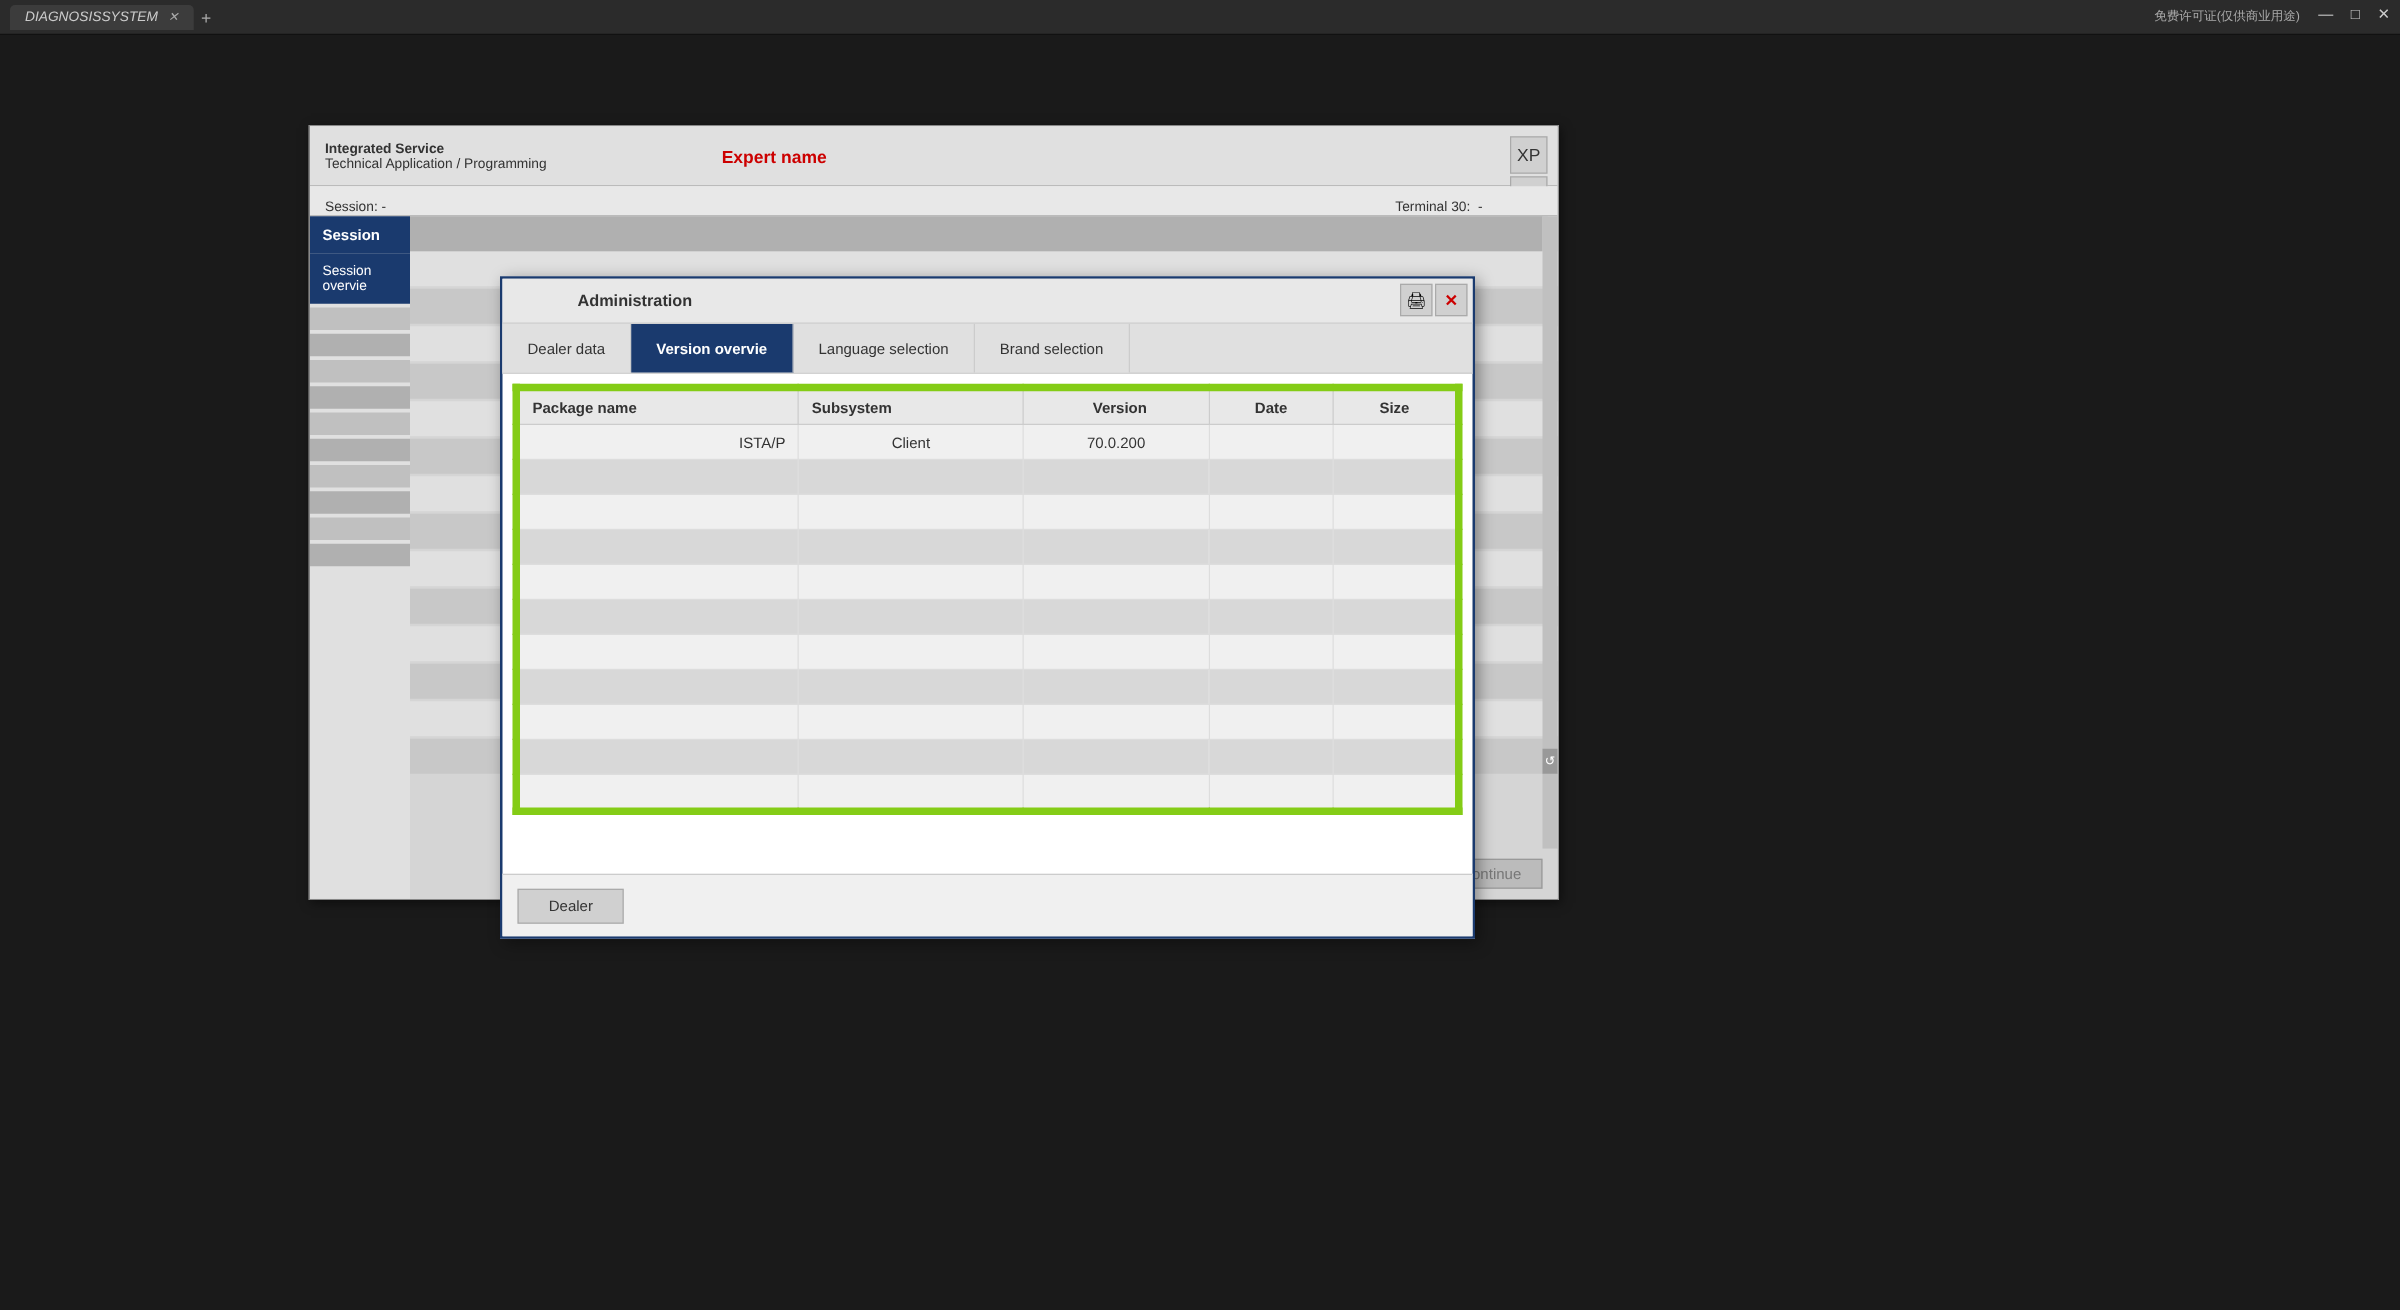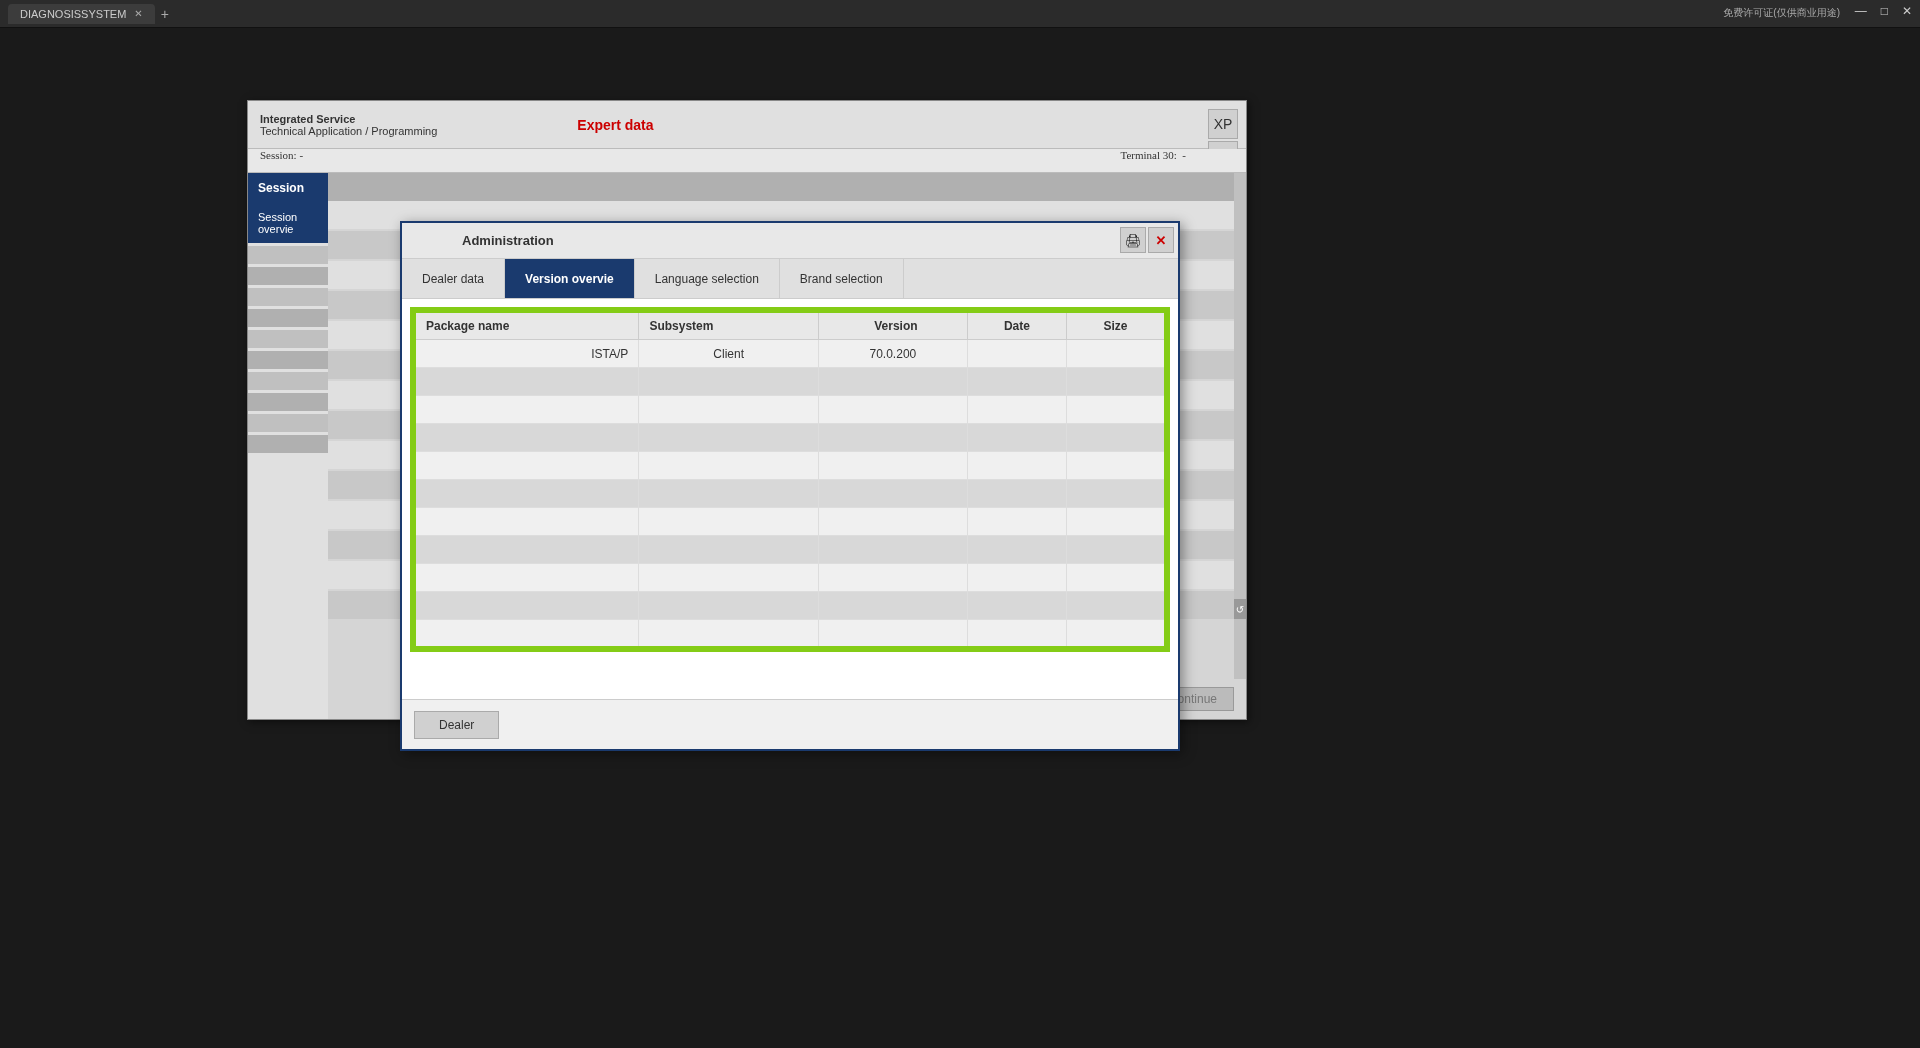--- a/index.html
+++ b/index.html
@@ -24,20 +24,21 @@
     }
     .browser-tab {
       background: #3c3c3c;
       color: #ccc;
       font-size: 11px;
       padding: 4px 12px;
       border-radius: 4px 4px 0 0;
       display: flex;
       align-items: center;
       gap: 8px;
+      font-style: italic;
     }
     .browser-tab .close-tab {
       color: #aaa;
       cursor: pointer;
       font-size: 10px;
     }
     .browser-new-tab {
       color: #aaa;
       margin-left: 6px;
       font-size: 14px;
@@ -129,27 +130,26 @@
     .toolbar-btn.close-btn {
       background: #d0d0d0;
       color: #333;
     }
 
     
     .session-bar {
       background: #e8e8e8;
       height: 24px;
       display: flex;
-      align-items: flex-start;
+      align-items: flex-end;
       padding: 0 12px;
       border-bottom: 1px solid #bbb;
       font-size: 11px;
       color: #333;
       position: relative;
-      font-family: Liberation Serif, serif;
     }
     .session-bar .terminal-label {
       position: absolute;
       right: 60px;
       font-size: 11px;
     }
 
     
     .side-nav {
       position: absolute;
@@ -415,21 +415,21 @@
   </div>
 </div>
 
 <div class="app-window">
 
   <div class="app-titlebar">
     <div class="app-title-text">
       <span class="line1">Integrated Service</span>
       <span class="line2">Technical Application / Programming</span>
     </div>
-    <span class="expert-mode">Expert data</span>
+    <span class="expert-mode">Expert name</span>
     <div class="app-toolbar">
       <div class="toolbar-btn">XP</div>
       <div class="toolbar-btn">⌂</div>
       <div class="toolbar-btn active">🔧</div>
       <div class="toolbar-btn">▣</div>
       <div class="toolbar-btn">📱</div>
       <div class="toolbar-btn">🖨</div>
       <div class="toolbar-btn">?</div>
       <div class="toolbar-btn">⬇</div>
       <div class="toolbar-btn close-btn">✕</div>

